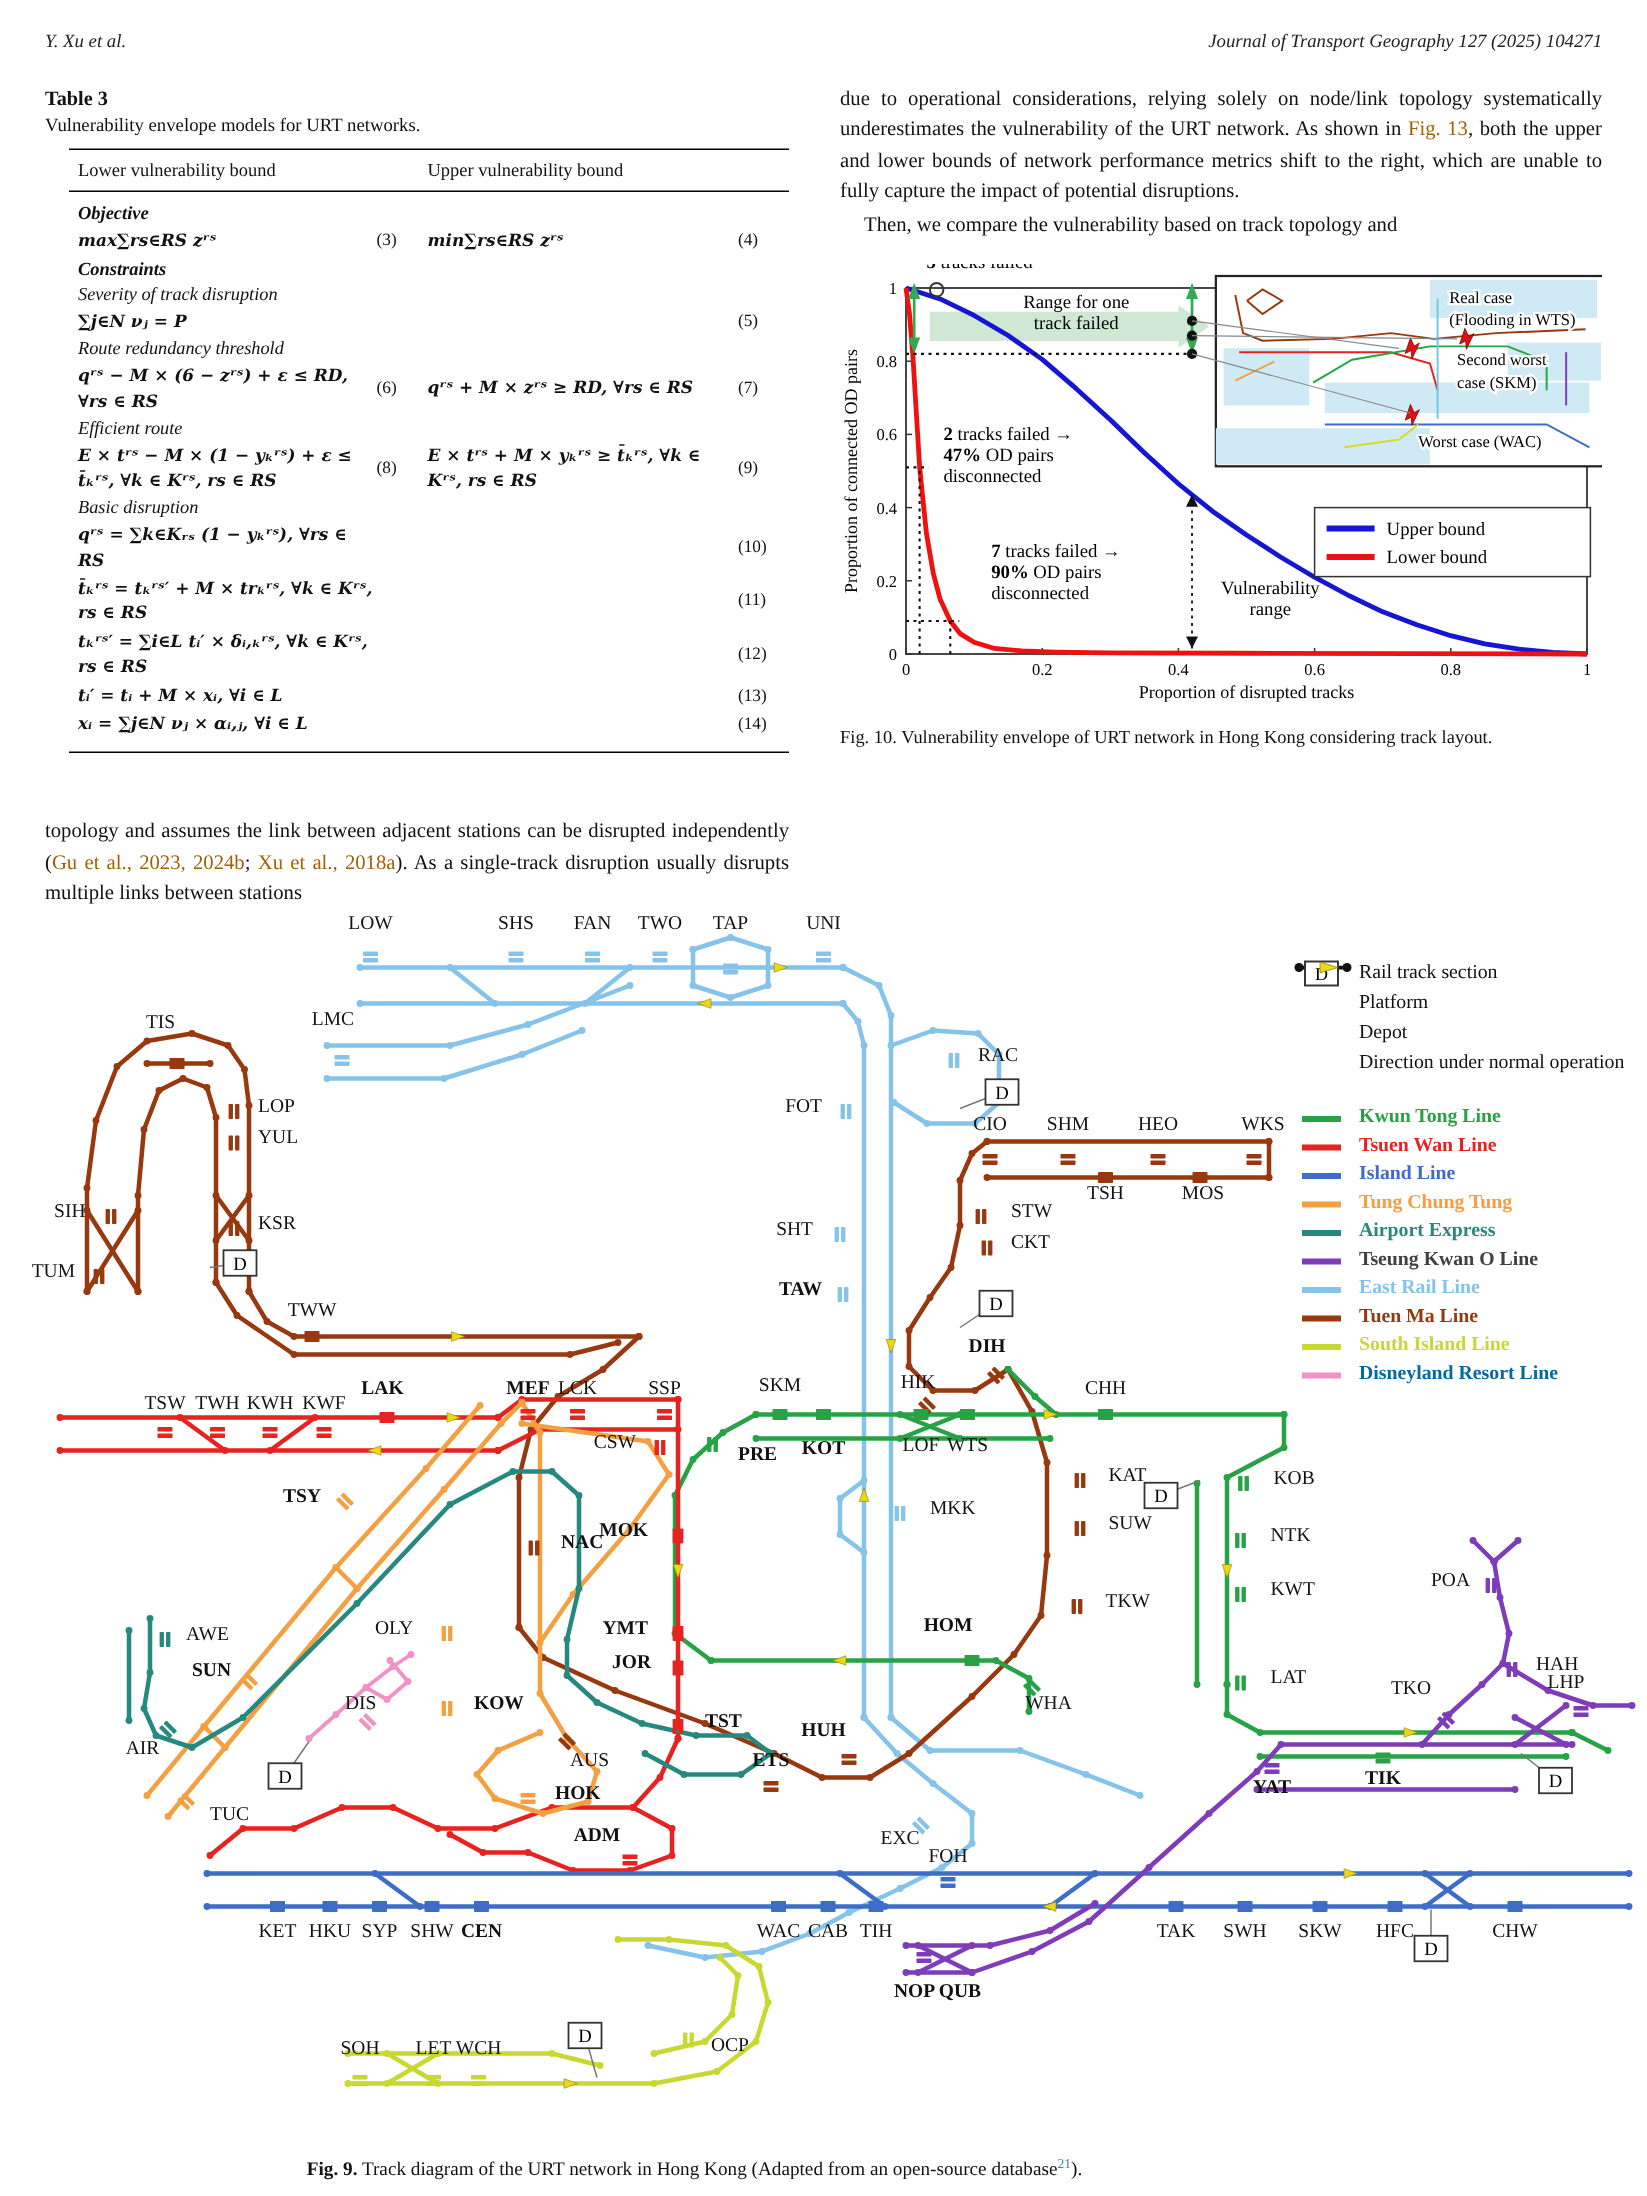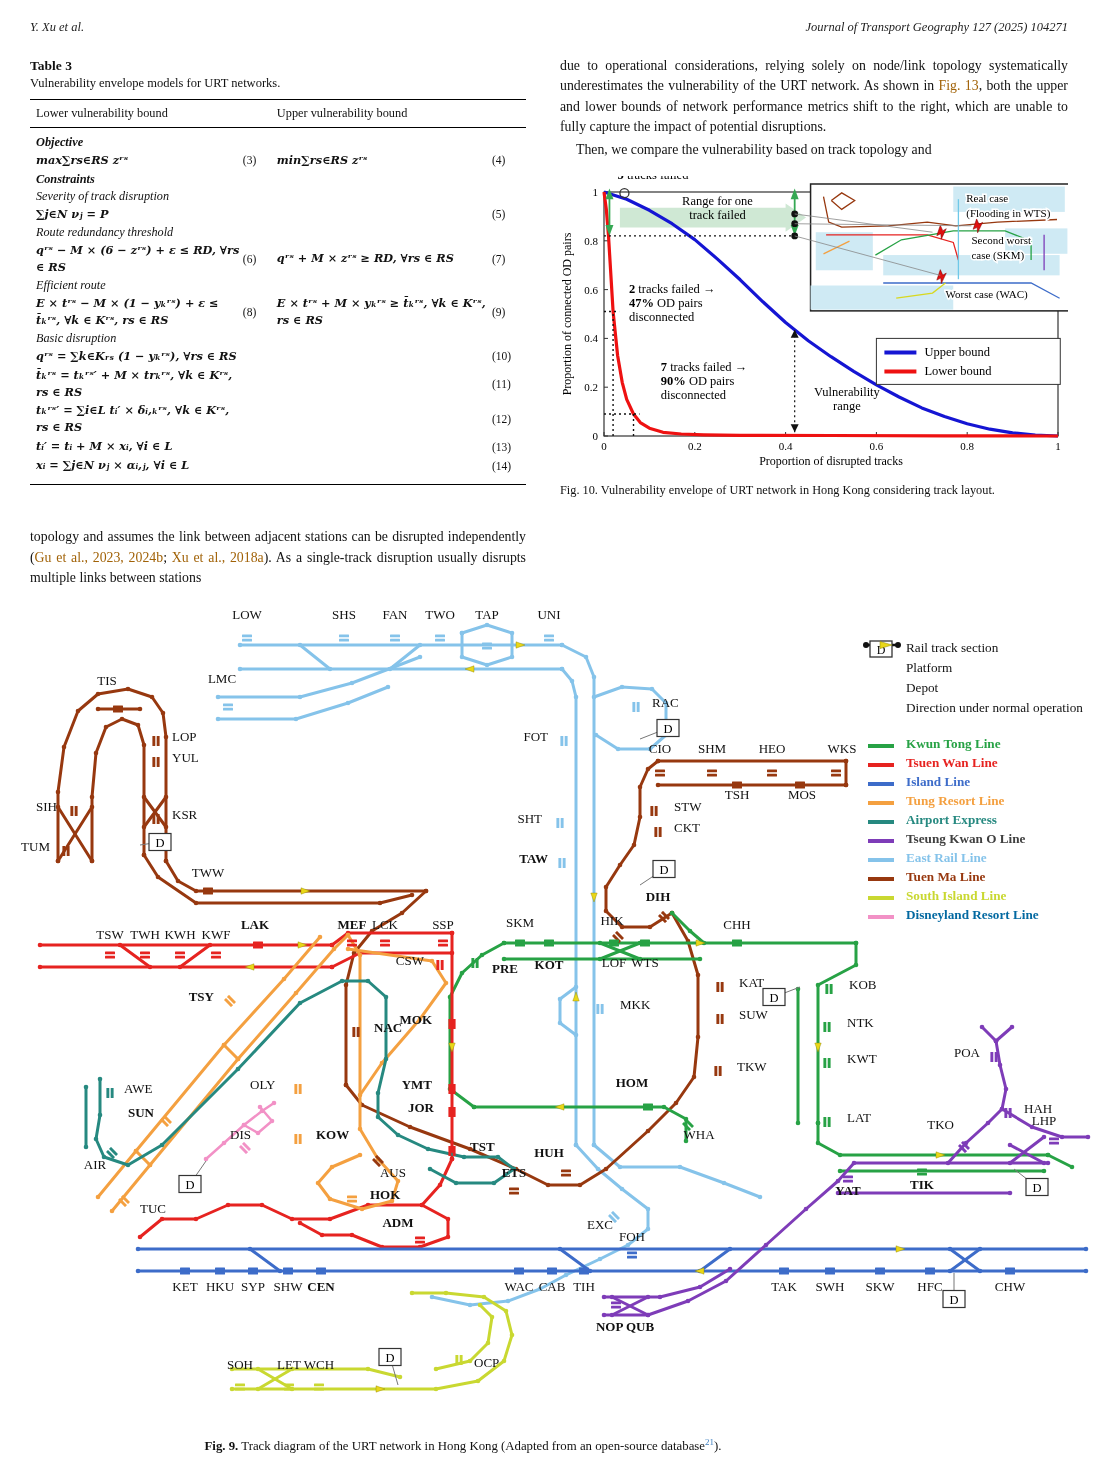--- a/index.html
+++ b/index.html
@@ -4,21 +4,21 @@
 <style>
   html,body{margin:0;padding:0;background:#fff;}
   .page{position:relative;width:1098px;height:1464px;background:#ffffff;overflow:hidden;
         font-family:"Liberation Serif","DejaVu Serif",serif;color:#111;}
   .hdr{position:absolute;top:20px;left:30px;right:30px;display:flex;justify-content:space-between;
        font-style:italic;font-size:12.5px;color:#222;}
   .leftcol{position:absolute;left:30px;top:58px;width:496px;}
   .rightcol{position:absolute;left:560px;top:56px;width:508px;}
   .tbl-label{font-weight:bold;font-size:13.5px;margin-bottom:2px;}
   .tbl-cap{font-size:12.5px;margin-bottom:8px;}
-  .t3{border-top:1.6px solid #000;font-size:12px;}
+  .t3{border-top:1.6px solid #000;font-size:12px;margin-left:16px;}
   .t3 .hdrow{display:grid;grid-template-columns:1fr 34px 1.04fr 34px;border-bottom:1px solid #000;
              padding:6px 0 6px 6px;font-size:12.3px;}
   .t3 .rows{border-bottom:1.6px solid #000;padding:4px 0 8px 6px;}
   .t3 .r{display:grid;grid-template-columns:1fr 34px 1.04fr 34px;align-items:center;margin:2px 0;}
   .t3 .sec{font-weight:bold;font-style:italic;font-size:12.3px;margin-top:3px;}
   .t3 .sub{font-style:italic;font-size:12.2px;margin-top:2px;}
   .t3 .f{font-style:italic;font-weight:600;font-family:"DejaVu Serif",serif;font-size:11.3px;line-height:1.5;}
   .t3 .n{font-style:normal;font-weight:normal;text-align:left;font-size:11.5px;}
   .body-text{font-size:13.8px;line-height:1.48;text-align:justify;margin:0 0 2px 0;}
   .body-text.indent{text-indent:16px;margin-top:0;}
@@ -1220,21 +1220,21 @@
         <div class="linerow">
           <span class="sw" style="background: rgb(230, 35, 32);"></span>
           <span style="color: rgb(230, 35, 32);">Tsuen Wan Line</span>
         </div>
         <div class="linerow">
           <span class="sw" style="background: rgb(61, 108, 201);"></span>
           <span style="color: rgb(61, 108, 201);">Island Line</span>
         </div>
         <div class="linerow">
           <span class="sw" style="background: rgb(244, 160, 64);"></span>
-          <span style="color: rgb(244, 160, 64);">Tung Resort Line</span>
+          <span style="color: rgb(244, 160, 64);">Tung Chung Tung</span>
         </div>
         <div class="linerow">
           <span class="sw" style="background: rgb(38, 137, 128);"></span>
           <span style="color: rgb(38, 137, 128);">Airport Express</span>
         </div>
         <div class="linerow">
           <span class="sw" style="background: rgb(126, 60, 184);"></span>
           <span style="color: #404040;">Tseung Kwan O Line</span>
         </div>
         <div class="linerow">

